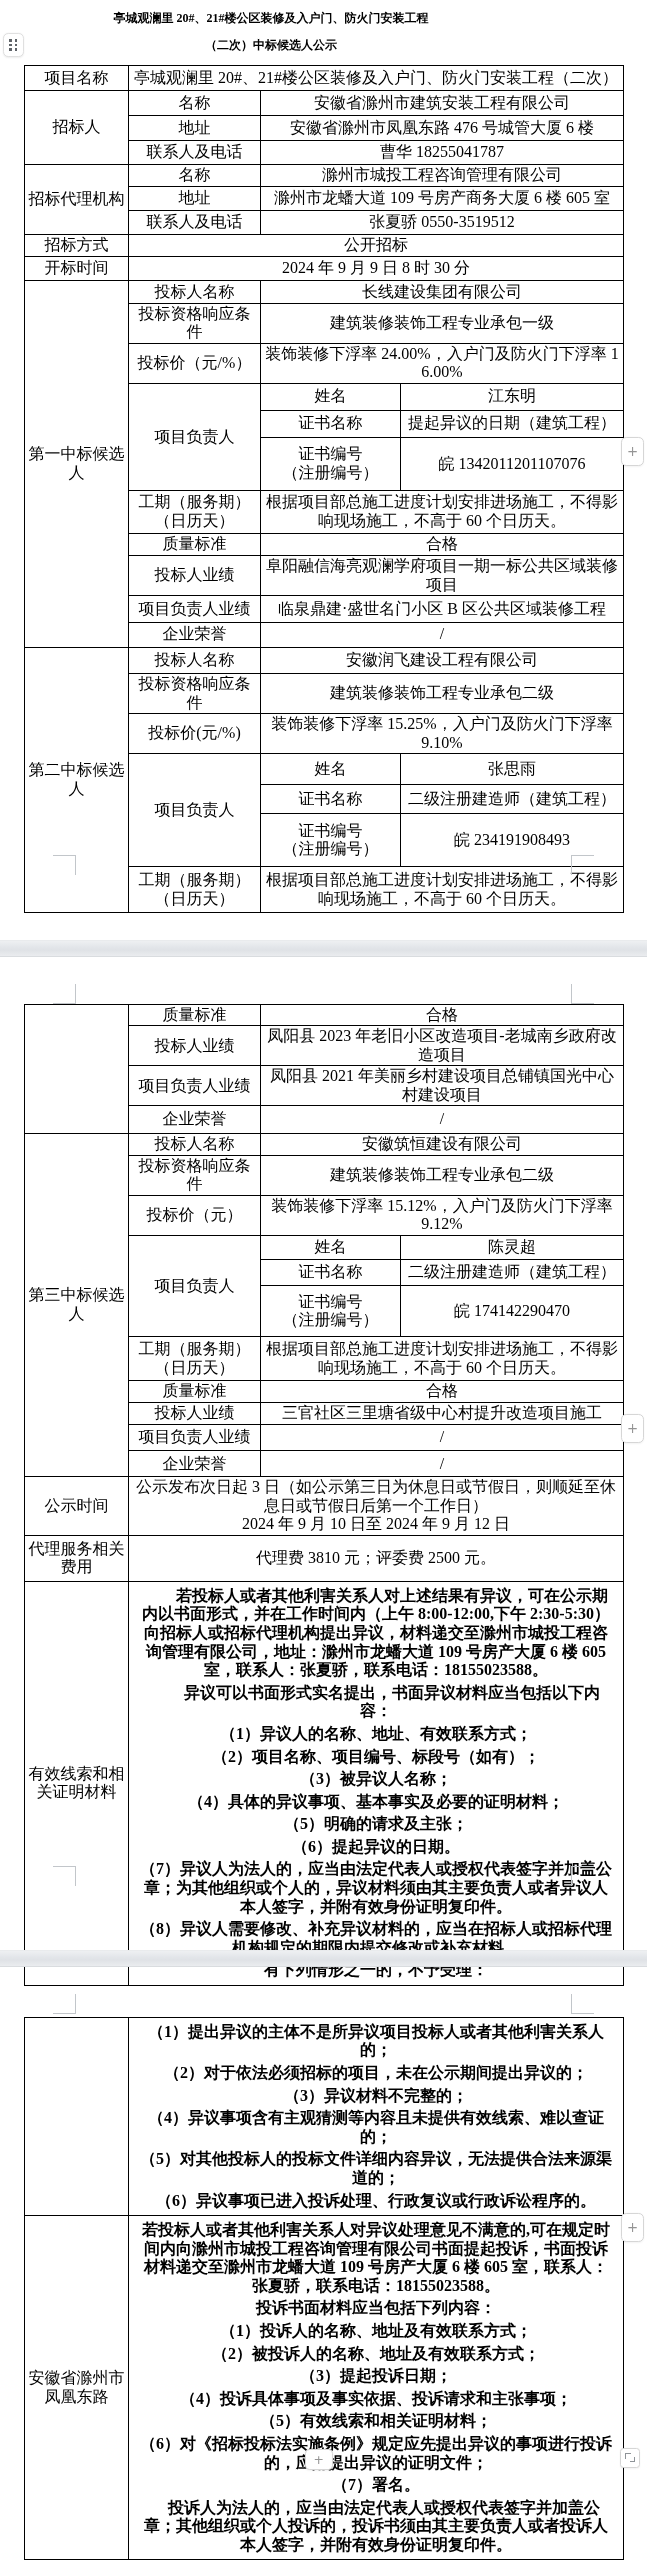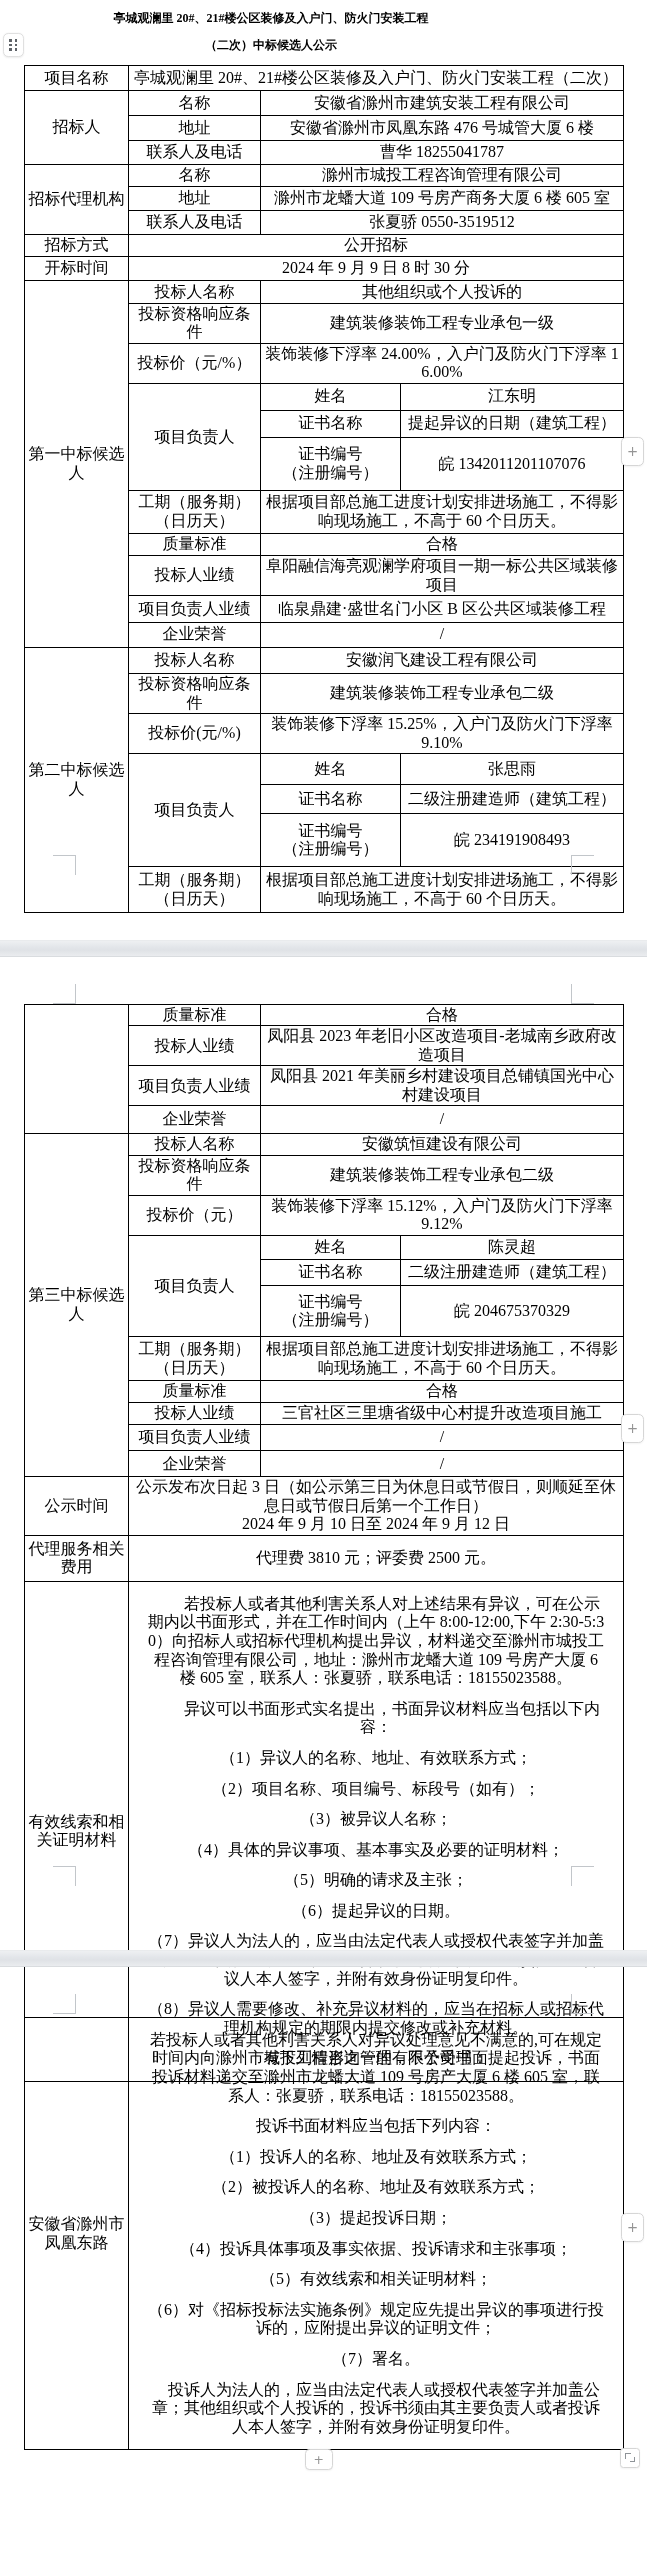--- a/index.html
+++ b/index.html
@@ -29,21 +29,21 @@
   table.doc{
     position:absolute;left:24px;width:599px;table-layout:fixed;
     border-collapse:collapse;border:1.8px solid #000;font-size:16px;
   }
   #t1{top:65px;} #t2{top:1004px;} #t3{top:2017px;}
   table.doc td{
     border:0.9px solid #000;padding:0.9px 3.5px;text-align:center;
     vertical-align:middle;line-height:18.6px;overflow:hidden;word-break:break-all;
   }
   td.txt{text-align:justify;vertical-align:top;padding:3.5px 8px 0 8px;line-height:21px;}
-  td.txt p{margin:12px;}
+  td.txt p{margin:4px;font-weight:bold;}
   p.ind2{text-indent:2em;} p.ind1{text-indent:1em;}
   td.notice div{line-height:18.6px;}
   
   .ctl{
     position:absolute;box-sizing:border-box;background:#fff;cursor:pointer;
     border:0.9px solid #d6d6d6;border-radius:5.3px;color:#949494;
     font-family:"DejaVu Sans",sans-serif;text-align:center;
     box-shadow:0 0.9px 1.8px rgba(0,0,0,.05);
   }
   .plusbtn{left:621px;width:23px;height:29px;font-size:13.3px;line-height:27.5px;}
@@ -123,21 +123,21 @@
     <td>招标方式</td>
     <td colspan="3">公开招标</td>
   </tr>
   <tr style="height:24px">
     <td>开标时间</td>
     <td colspan="3">2024 年 9 月 9 日 8 时 30 分</td>
   </tr>
   <tr style="height:23px">
     <td rowspan="11">第一中标候选人</td>
     <td>投标人名称</td>
-    <td colspan="2">其他组织或个人投诉的</td>
+    <td colspan="2">长线建设集团有限公司</td>
   </tr>
   <tr style="height:26px">
     <td>投标资格响应条件</td>
     <td colspan="2">建筑装修装饰工程专业承包一级</td>
   </tr>
   <tr style="height:24px">
     <td>投标价（元/%）</td>
     <td colspan="2">装饰装修下浮率 24.00%，入户门及防火门下浮率 16.00%</td>
   </tr>
   <tr style="height:26.6px">
@@ -269,21 +269,21 @@
   </tr>
   <tr style="height:26.6px">
     <td>证书名称</td>
     <td>二级注册建造师（建筑工程）</td>
   </tr>
   <tr style="height:51px">
     <td>
       <span>证书编号</span><br>
       <span>（注册编号）</span>
     </td>
-    <td>皖 204675370329</td>
+    <td>皖 174142290470</td>
   </tr>
   <tr style="height:44px">
     <td>
       <span>工期（服务期）</span><br>
       <span>（日历天）</span>
     </td>
     <td colspan="2">根据项目部总施工进度计划安排进场施工，不得影响现场施工，不高于 60 个日历天。</td>
   </tr>
   <tr style="height:20.4px">
     <td>质量标准</td>
@@ -338,20 +338,31 @@
 <div class="cm tr2" style="left:571px;top:1994px"></div>
 
 <table class="doc" id="t3">
   <colgroup>
       <col style="width:104px">
       <col style="width:132px">
       <col style="width:140px">
       <col style="width:223px">
     </colgroup>
   <tbody>
+      <tr style="height:129px">
+    <td></td>
+    <td colspan="3" class="txt">
+      <p>（1）提出异议的主体不是所异议项目投标人或者其他利害关系人的；</p>
+      <p>（2）对于依法必须招标的项目，未在公示期间提出异议的；</p>
+      <p>（3）异议材料不完整的；</p>
+      <p>（4）异议事项含有主观猜测等内容且未提供有效线索、难以查证的；</p>
+      <p>（5）对其他投标人的投标文件详细内容异议，无法提供合法来源渠道的；</p>
+      <p>（6）异议事项已进入投诉处理、行政复议或行政诉讼程序的。</p>
+    </td>
+  </tr>
   <tr style="height:295px">
     <td>安徽省滁州市凤凰东路</td>
     <td colspan="3" class="txt">
       <p>若投标人或者其他利害关系人对异议处理意见不满意的,可在规定时间内向滁州市城投工程咨询管理有限公司书面提起投诉，书面投诉材料递交至滁州市龙蟠大道 109 号房产大厦 6 楼 605 室，联系人：张夏骄，联系电话：18155023588。</p>
       <p>投诉书面材料应当包括下列内容：</p>
       <p>（1）投诉人的名称、地址及有效联系方式；</p>
       <p>（2）被投诉人的名称、地址及有效联系方式；</p>
       <p>（3）提起投诉日期；</p>
       <p>（4）投诉具体事项及事实依据、投诉请求和主张事项；</p>
       <p>（5）有效线索和相关证明材料；</p>

